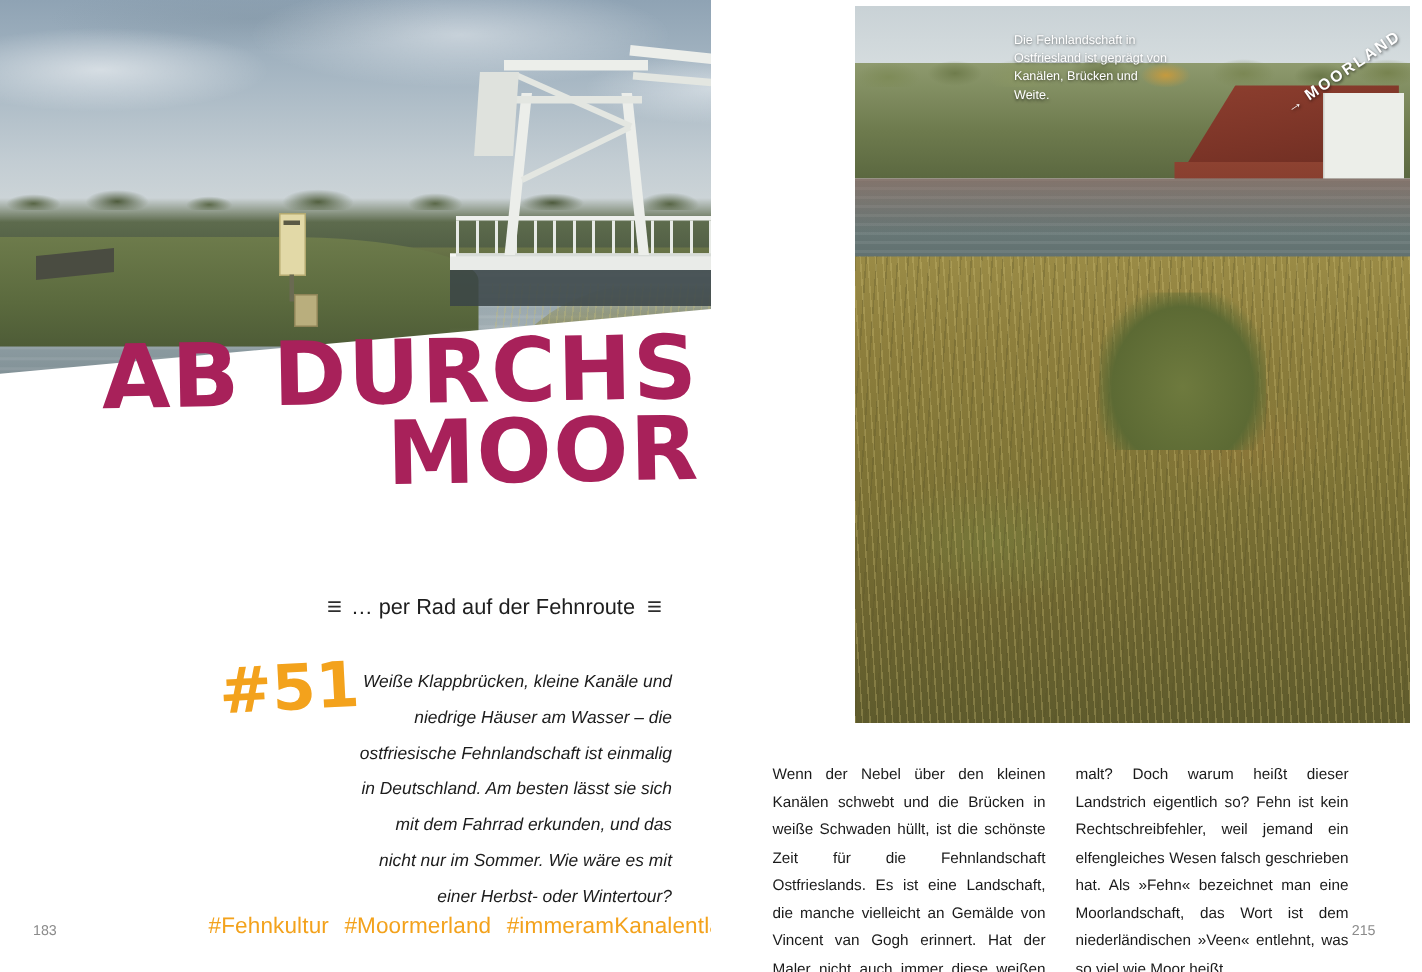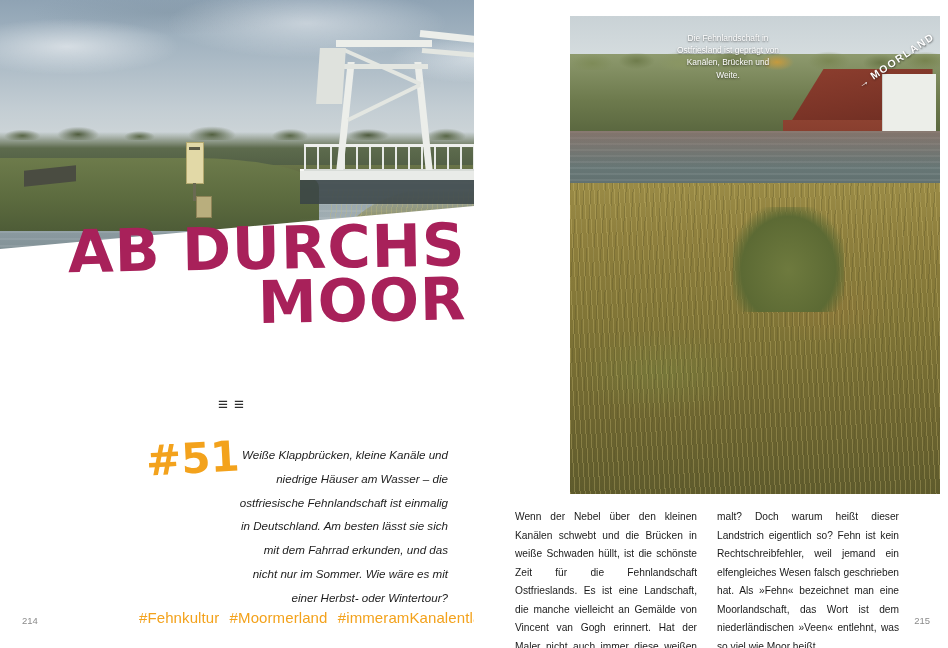--- a/index.html
+++ b/index.html
@@ -282,24 +282,23 @@
   
   .right-page {
     position: absolute;
     left: 474px; top: 0;
     width: 474px; height: 648px;
     background: #fff;
     overflow: hidden;
   }
   .photo-right {
     position: absolute;
-    left: 96px; top: 16px;
+    left: 96px; top: 4px;
     width: 370px; height: 478px;
     overflow: hidden;
-    text-align: center;
   }
   .photo-right .pr-sky {
     position: absolute; left: 0; top: 0; width: 100%; height: 14%;
     background: linear-gradient(180deg, #c9d2d6 0%, #dde3e4 100%);
   }
   .photo-right .pr-trees {
     position: absolute; left: 0; top: 8%; width: 100%; height: 16%;
     background: linear-gradient(180deg, #8e9a6e 0%, #6d7a4d 60%, #5b6840 100%);
   }
   .photo-right .pr-trees:after {
@@ -402,21 +401,21 @@
     font-size: 10.2px;
     line-height: 1.82;
     color: #1a1a1a;
     text-align: justify;
   }
   .col-1 { left: 41px; }
   .col-2 { left: 243px; }
 
   .page-num-right {
     position: absolute;
-    right: 18px; bottom: 22px;
+    right: 31px; bottom: 22px;
     font-size: 9.5px;
     color: #8b8b8b;
   }
 </style>
 </head>
 <body>
 
 <div class="spread">
 
   <div class="left-page">
@@ -458,28 +457,29 @@
 
     <div class="wedge"></div>
 
     <div class="headline">
       <span class="l1">AB DURCHS</span>
       <span class="l2">MOOR</span>
     </div>
 
     <div class="subtitle-row">
       <span class="deco">≡</span>
+      <span class="subtitle">… per Rad auf der Fehnroute</span>
       <span class="deco">≡</span>
     </div>
 
     <div class="number">#51</div>
 
     <div class="lead">Weiße Klappbrücken, kleine Kanäle und niedrige Häuser am Wasser – die ostfriesische Fehnlandschaft ist einmalig in Deutschland. Am besten lässt sie sich mit dem Fahrrad erkunden, und das nicht nur im Sommer. Wie wäre es mit einer Herbst- oder Wintertour?</div>
 
-    <div class="page-num-left">214</div>
+    <div class="page-num-left">183</div>
 
     <div class="hashtags">
       <span>#Fehnkultur</span>
       <span>#Moormerland</span>
       <span>#immeramKanalentlang</span>
       <span>#Winterradeln</span>
     </div>
   </div>
 
   <div class="right-page">

